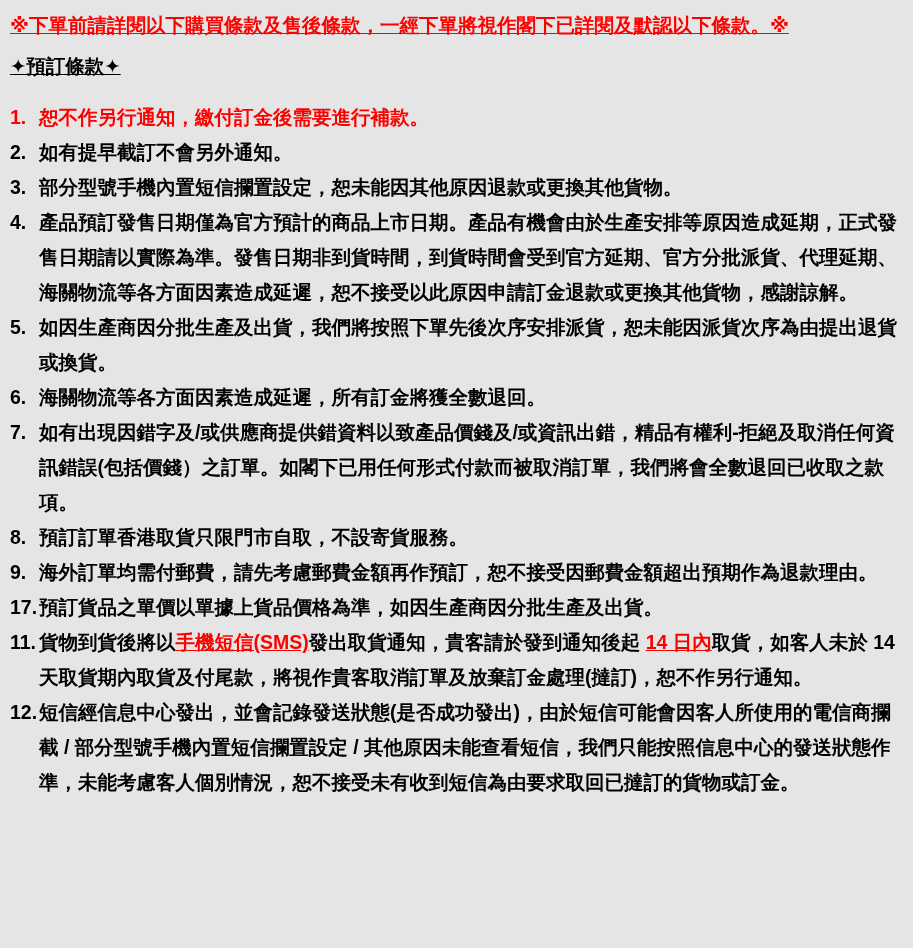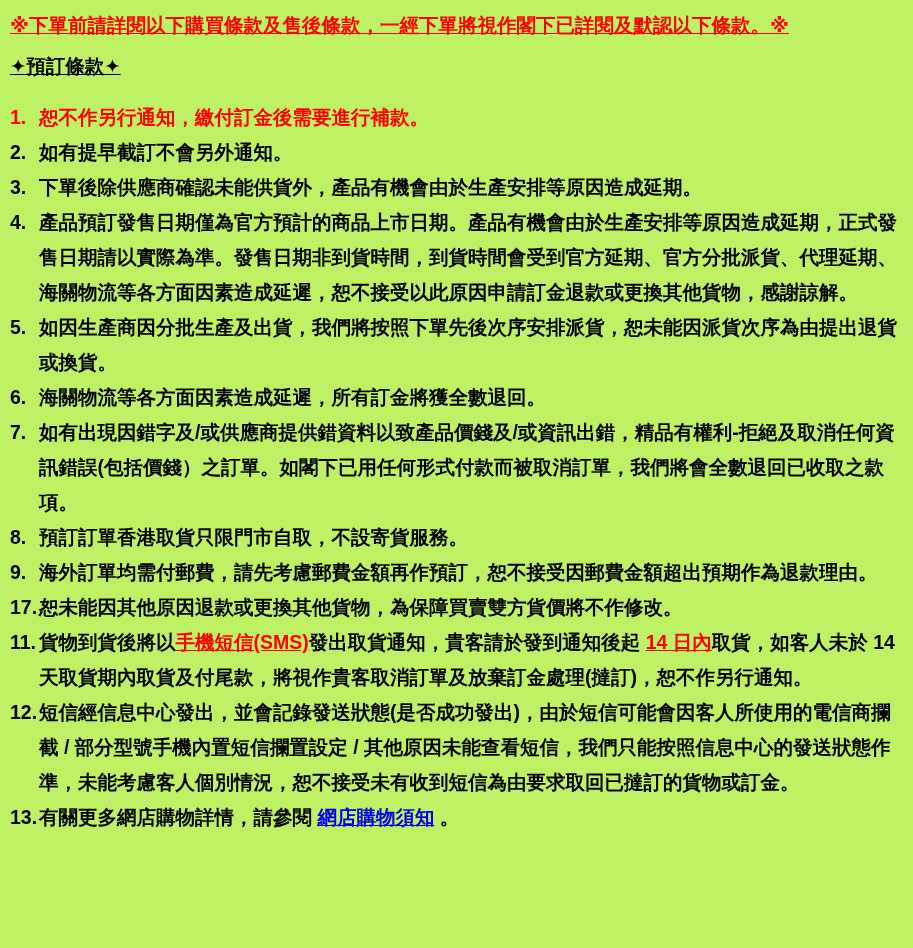--- a/index.html
+++ b/index.html
@@ -15,21 +15,21 @@
   body {
     font-family: "Liberation Sans", "DejaVu Sans", sans-serif;
     font-weight: bold;
     color: var(--text);
   }
   .page {
     width: 913px;
     min-height: 948px;
     box-sizing: border-box;
     padding: 8px 6px 30px 10px;
-    background: #bef264;
+    background: #e5e5e5;
   }
   .notice {
     color: var(--alert);
     text-decoration: underline;
     font-size: 19.5px;
     line-height: 35px;
     margin-bottom: 6px;
   }
   .section-title {
     color: var(--text);
@@ -79,21 +79,21 @@
       <div class="term red">
         <span class="num">1.</span>
         <span class="text">恕不作另行通知，繳付訂金後需要進行補款。</span>
       </div>
       <div class="term">
         <span class="num">2.</span>
         <span class="text">如有提早截訂不會另外通知。</span>
       </div>
       <div class="term">
         <span class="num">3.</span>
-        <span class="text">下單後除供應商確認未能供貨外，產品有機會由於生產安排等原因造成延期。</span>
+        <span class="text">部分型號手機內置短信攔置設定，恕未能因其他原因退款或更換其他貨物。</span>
       </div>
       <div class="term">
         <span class="num">4.</span>
         <span class="text">產品預訂發售日期僅為官方預計的商品上市日期。產品有機會由於生產安排等原因造成延期，正式發售日期請以實際為準。發售日期非到貨時間，到貨時間會受到官方延期、官方分批派貨、代理延期、海關物流等各方面因素造成延遲，恕不接受以此原因申請訂金退款或更換其他貨物，感謝諒解。</span>
       </div>
       <div class="term">
         <span class="num">5.</span>
         <span class="text">如因生產商因分批生產及出貨，我們將按照下單先後次序安排派貨，恕未能因派貨次序為由提出退貨或換貨。</span>
       </div>
       <div class="term">
@@ -107,28 +107,24 @@
       <div class="term">
         <span class="num">8.</span>
         <span class="text">預訂訂單香港取貨只限門市自取，不設寄貨服務。</span>
       </div>
       <div class="term">
         <span class="num">9.</span>
         <span class="text">海外訂單均需付郵費，請先考慮郵費金額再作預訂，恕不接受因郵費金額超出預期作為退款理由。</span>
       </div>
       <div class="term">
         <span class="num">17.</span>
-        <span class="text">恕未能因其他原因退款或更換其他貨物，為保障買賣雙方貨價將不作修改。</span>
+        <span class="text">預訂貨品之單價以單據上貨品價格為準，如因生產商因分批生產及出貨。</span>
       </div>
       <div class="term">
         <span class="num">11.</span>
         <span class="text">貨物到貨後將以<span class="alert-underline">手機短信(SMS)</span>發出取貨通知，貴客請於發到通知後起 <span class="alert-underline">14 日內</span>取貨，如客人未於 14 天取貨期內取貨及付尾款，將視作貴客取消訂單及放棄訂金處理(撻訂)，恕不作另行通知。</span>
       </div>
       <div class="term">
         <span class="num">12.</span>
         <span class="text">短信經信息中心發出，並會記錄發送狀態(是否成功發出)，由於短信可能會因客人所使用的電信商攔截 / 部分型號手機內置短信攔置設定 / 其他原因未能查看短信，我們只能按照信息中心的發送狀態作準，未能考慮客人個別情況，恕不接受未有收到短信為由要求取回已撻訂的貨物或訂金。</span>
       </div>
-      <div class="term">
-        <span class="num">13.</span>
-        <span class="text">有關更多網店購物詳情，請參閱 <a class="link" href="#">網店購物須知</a> 。</span>
-      </div>
     </div>
 </div>
 
 </body></html>

